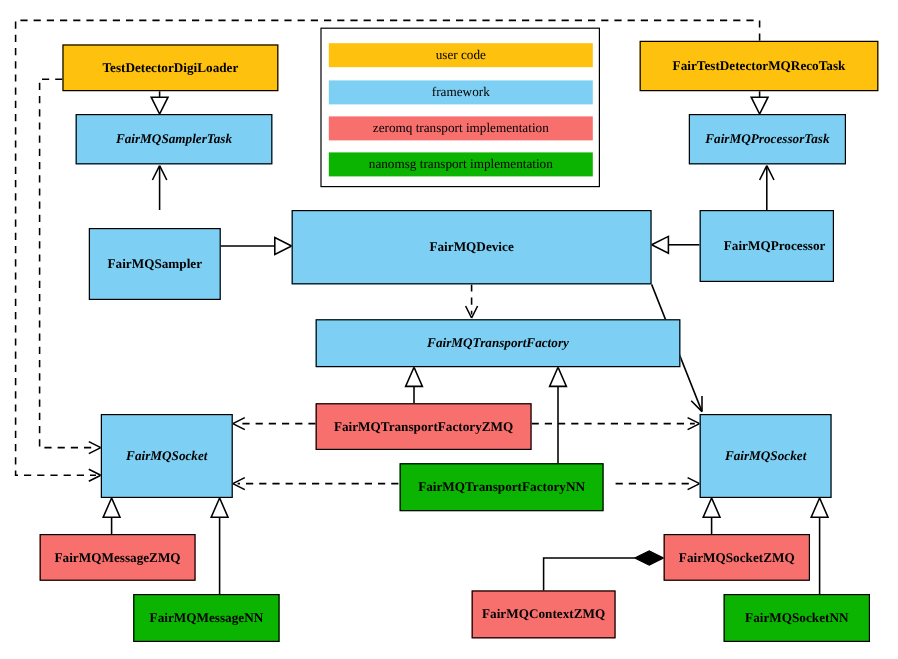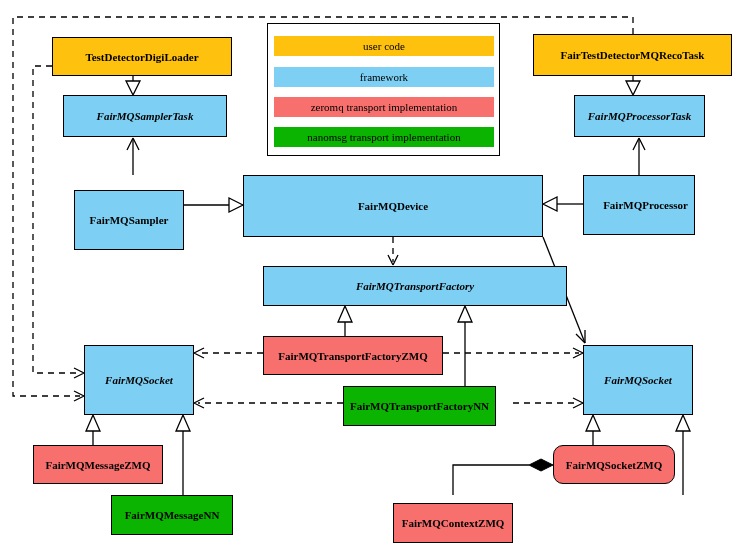--- a/index.html
+++ b/index.html
@@ -178,28 +178,29 @@
   <div class="node cat-framework" style="left:74px;top:190px;width:110px;height:60px;">FairMQSampler</div>
 
   <div class="node cat-framework" style="left:243px;top:175px;width:300px;height:62px;">FairMQDevice</div>
 
   <div class="node cat-framework" style="left:583px;top:175px;width:112px;height:60px;padding-left:13px;">FairMQProcessor</div>
 
   <div class="node cat-framework abstract" style="left:263px;top:266px;width:304px;height:40px;">FairMQTransportFactory</div>
 
   <div class="node cat-zeromq" style="left:263px;top:336px;width:180px;height:39px;">FairMQTransportFactoryZMQ</div>
 
-  <div class="node cat-nanomsg" style="left:343px;top:386px;width:153px;height:40px;">FairMQTransportFactoryNN</div>
+  <div class="node cat-nanomsg" style="left:333px;top:386px;width:170px;height:40px;">FairMQTransportFactoryNN</div>
 
   <div class="node cat-framework abstract" style="left:84px;top:345px;width:110px;height:70px;">FairMQSocket</div>
 
   <div class="node cat-framework abstract" style="left:583px;top:345px;width:110px;height:70px;">FairMQSocket</div>
 
   <div class="node cat-zeromq" style="left:33px;top:445px;width:130px;height:39px;">FairMQMessageZMQ</div>
 
   <div class="node cat-nanomsg" style="left:111px;top:495px;width:122px;height:40px;">FairMQMessageNN</div>
 
-  <div class="node cat-zeromq" style="left:553px;top:445px;width:122px;height:39px;border-radius:10px;">FairMQSocketZMQ</div>
-
-  <div class="node cat-zeromq" style="left:393px;top:503px;width:120px;height:40px;">FairMQContextZMQ</div>
-
+  <div class="node cat-zeromq" style="left:553px;top:445px;width:122px;height:39px;">FairMQSocketZMQ</div>
+
+  <div class="node cat-zeromq" style="left:393px;top:492px;width:120px;height:40px;">FairMQContextZMQ</div>
+
+  <div class="node cat-nanomsg" style="left:603px;top:495px;width:122px;height:40px;">FairMQSocketNN</div>
 
 </div>
 
 </body></html>

